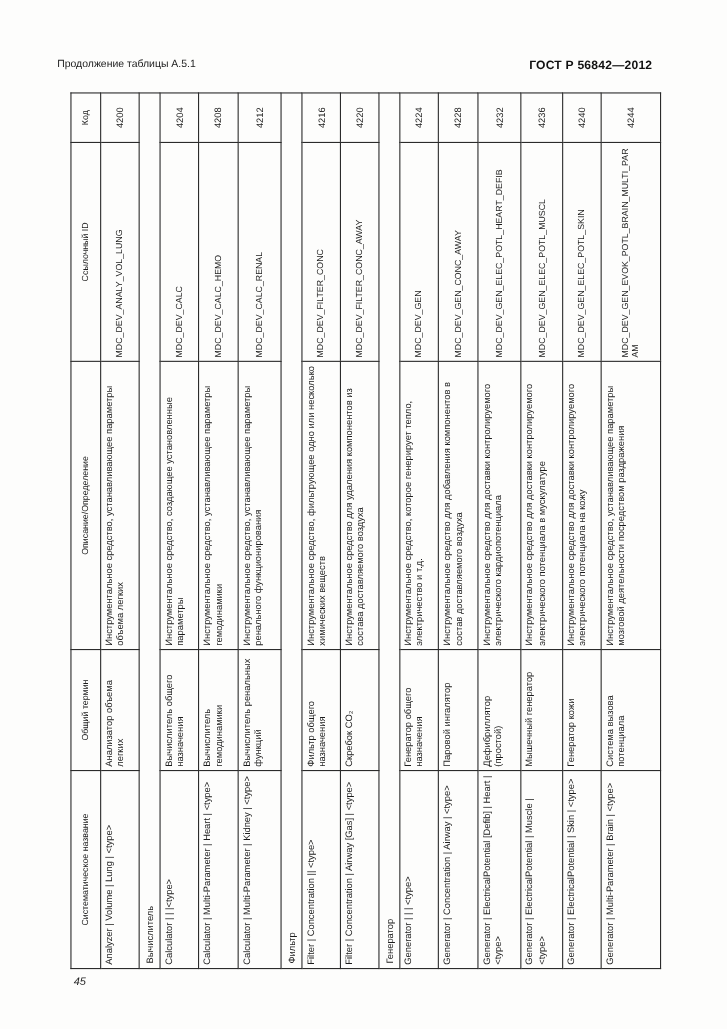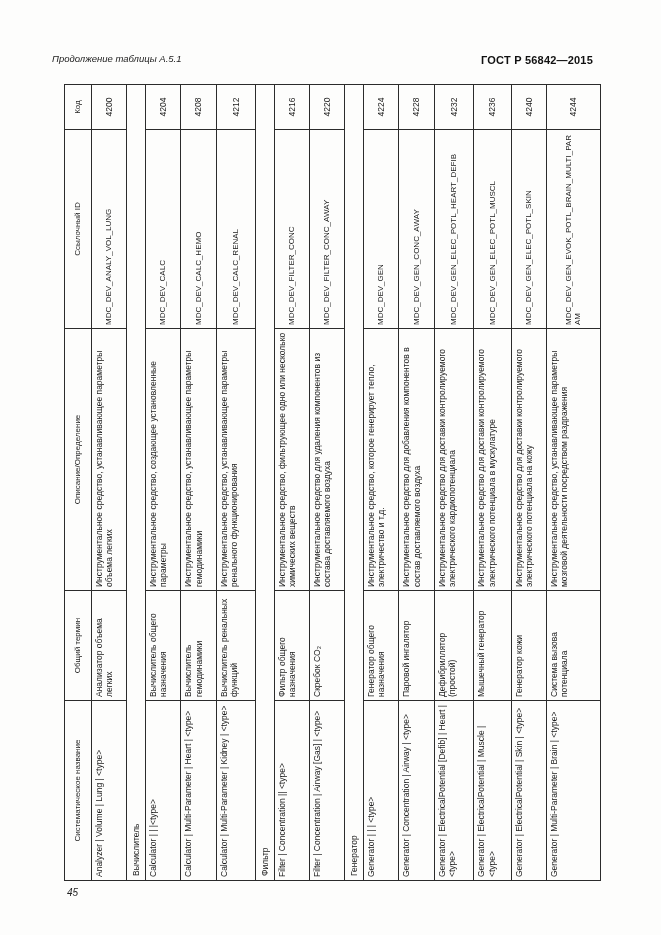--- a/index.html
+++ b/index.html
@@ -13,21 +13,21 @@
     overflow: hidden;
   }
 
   .doc-header {
     position: absolute; top: 54px; right: 68px;
     font-size: 11px; font-weight: bold; color: #111;
     letter-spacing: 0.2px;
   }
   .caption {
     position: absolute; top: 53px; left: 52px;
-    font-size: 9.5px; font-style: italic; color: #222;
+    font-size: 9.5px; color: #222;
   }
   .page-number {
     position: absolute; top: 887px; left: 67px;
     font-size: 10px; color: #222; font-style: italic;
   }
 
   
   .table-rotor {
     position: absolute; left: 64px; top: 881px;
     width: 796px; height: 537px;
@@ -54,21 +54,21 @@
   td.c-ref  { vertical-align: middle; word-break: break-all; font-size: 8px; }
   td.c-code { vertical-align: middle; text-align: center; }
   tr.section-row td { height: 18px; vertical-align: middle; padding-left: 4px; }
 </style>
 </head>
 <body>
 
 <div class="page">
 
   <div class="caption">Продолжение таблицы А.5.1</div>
-  <div class="doc-header">ГОСТ Р 56842—2015</div>
+  <div class="doc-header">ГОСТ Р 56842—2012</div>
 
   <div class="table-rotor">
     <table class="gost">
       <colgroup>
         <col style="width:180px">
           <col style="width:110px">
           <col style="width:262px">
           <col style="width:199px">
           <col style="width:45px">
       </colgroup>

